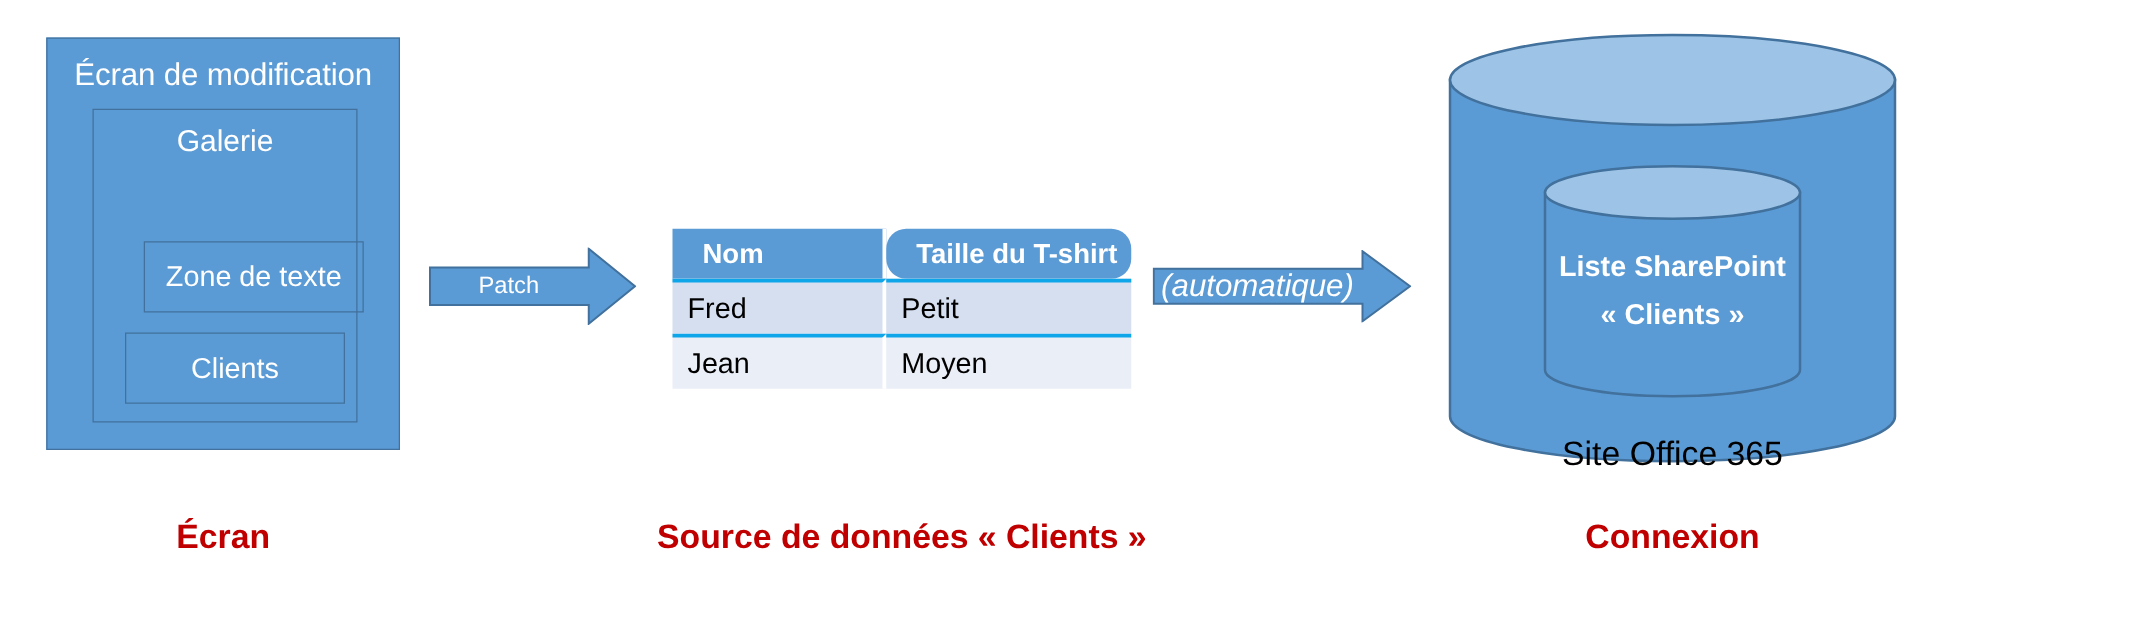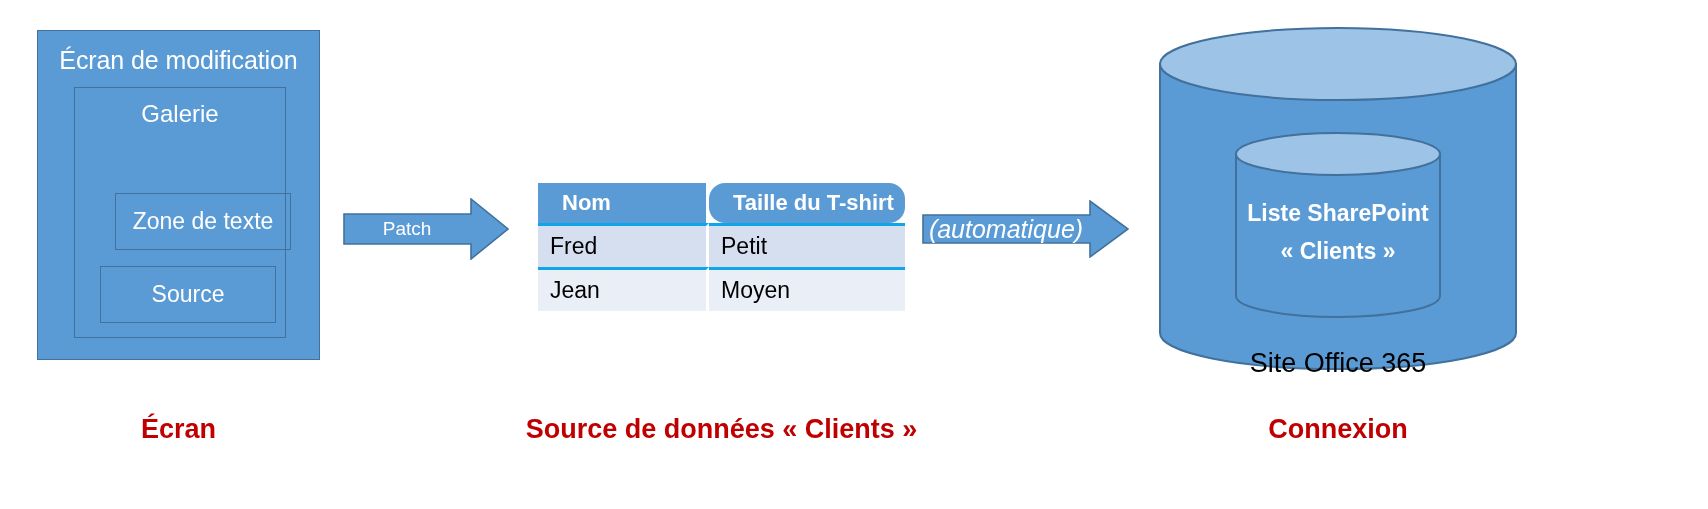--- a/index.html
+++ b/index.html
@@ -238,21 +238,21 @@
     <div id="screen-title">Écran de modification</div>
 
     <div id="gallery-box">
       <div id="gallery-title">Galerie</div>
 
       <div id="textbox-box">
         <div class="inner-label">Zone de texte</div>
       </div>
 
       <div id="cursor-box">
-        <div class="inner-label">Source</div>
+        <div class="inner-label">Clients</div>
       </div>
     </div>
   </div>
 
   <div class="caption" id="caption-screen">Écran</div>
 
   <div class="arrow-wrap" id="arrow-patch">
     <svg class="arrow-svg" width="166" height="62" viewBox="0 0 166 62">
       <polygon points="1,16 128,16 128,1 165,31 128,61 128,46 1,46" fill="#5B9BD5" stroke="#41719C" stroke-width="1.6" stroke-linejoin="miter"></polygon>
     </svg>

